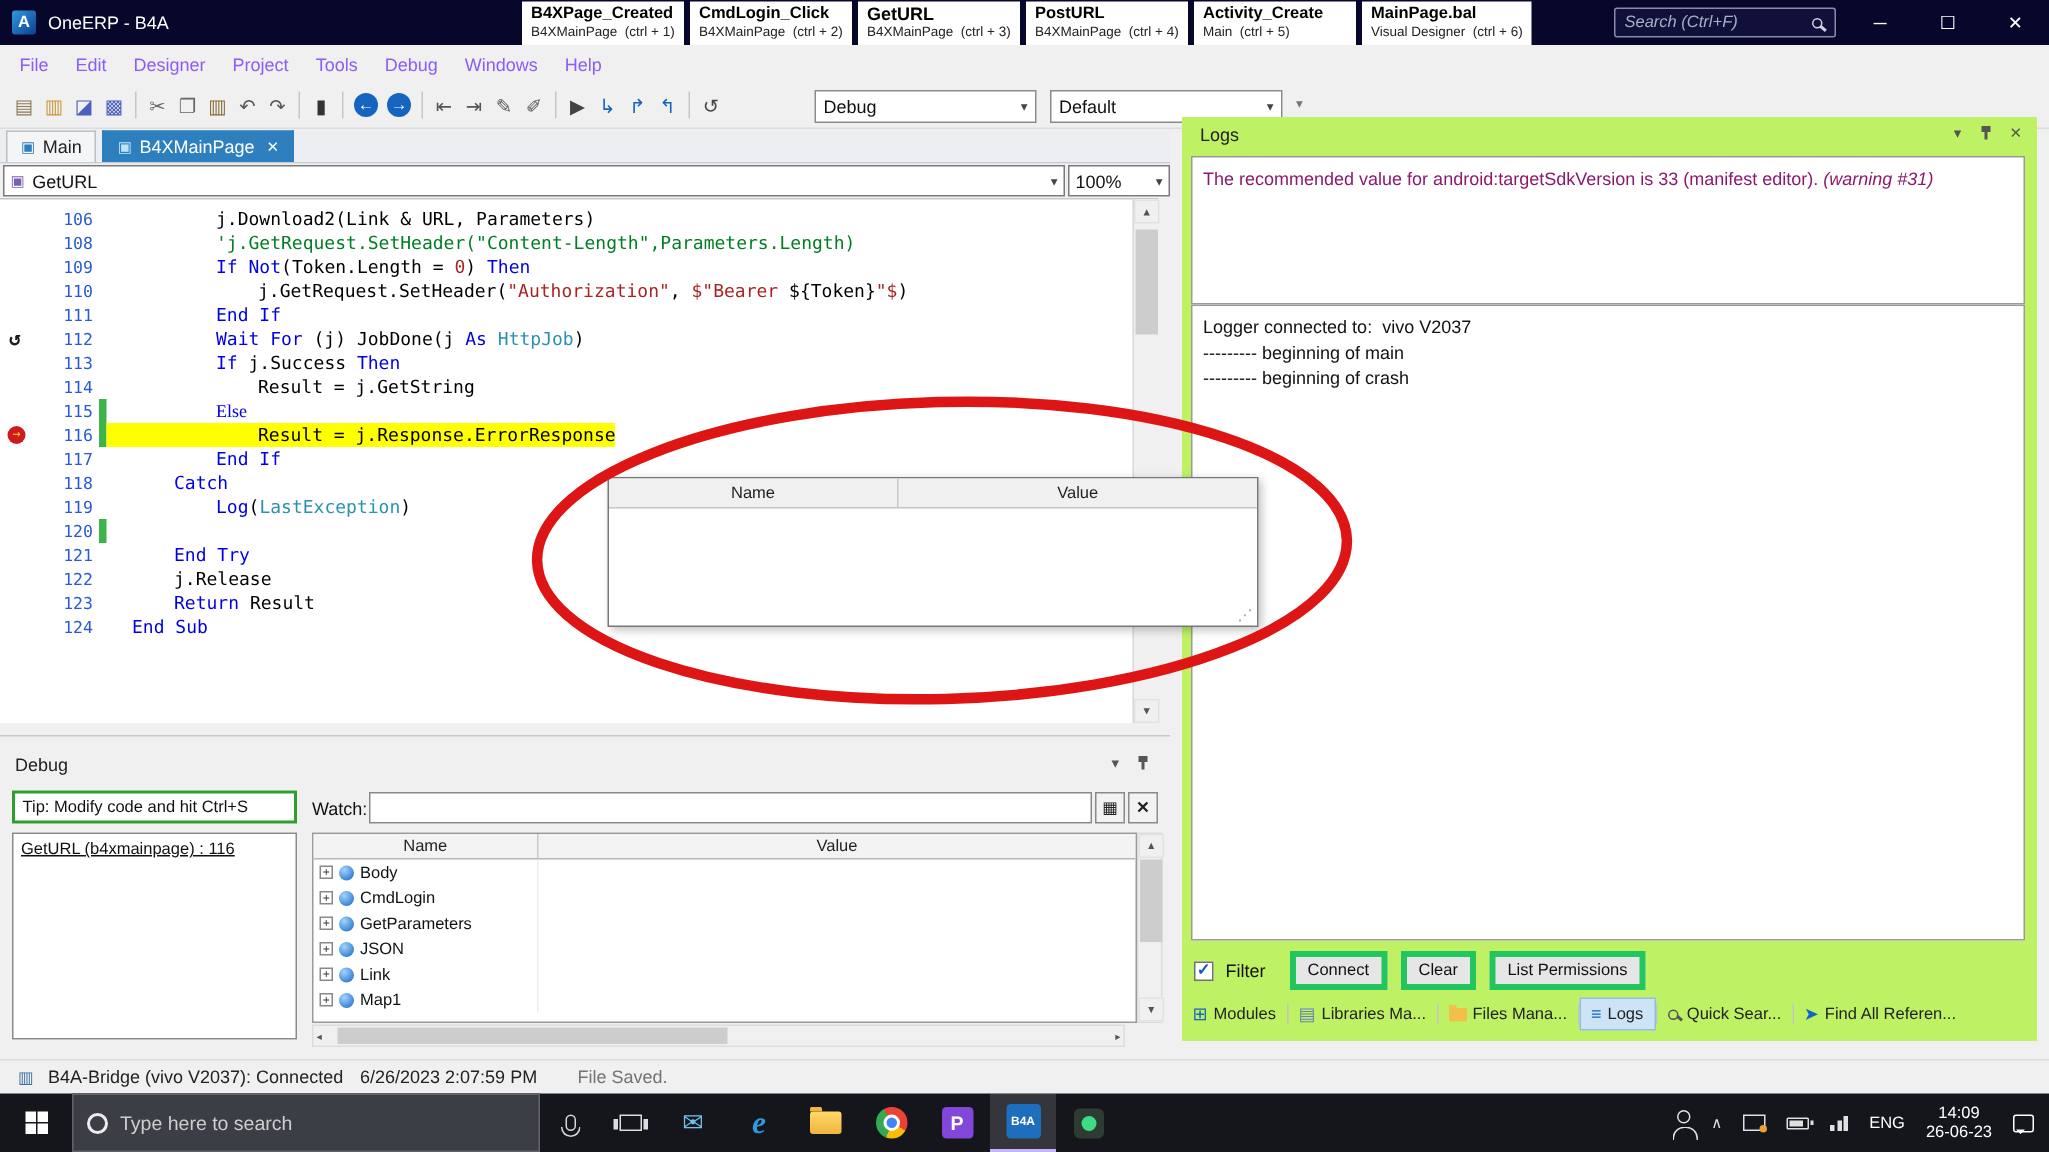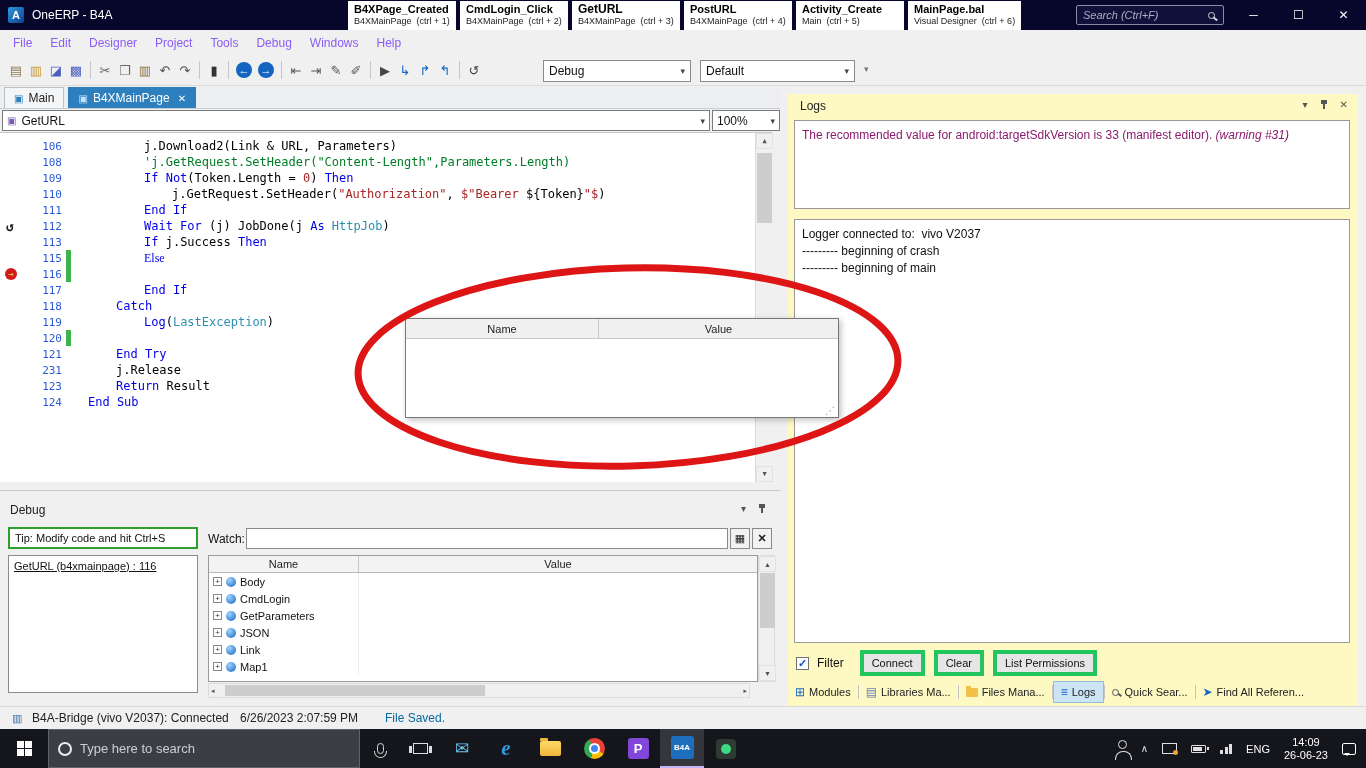--- a/index.html
+++ b/index.html
@@ -104,22 +104,22 @@
   .wt-row{display:flex;height:17px;align-items:center}
   .wt-name{width:150px;height:17px;display:flex;align-items:center;gap:4px;padding-left:4px;border-right:1px solid #ececec}
   .wt-exp{width:9px;height:9px;border:1px solid #888;background:#fff;font-size:8px;line-height:7px;text-align:center;color:#333;flex:none}
   .wt-sphere{width:10px;height:10px;border-radius:50%;background:radial-gradient(circle at 35% 30%,#9fd4ff,#1565c0);flex:none}
   .wt-label{font-size:11px;color:#111}
   .wt-vscroll{position:absolute;left:758px;top:64px;width:17px;height:127px;background:#f0f0f0;border:1px solid #dcdcdc}
   .hscroll{position:absolute;left:208px;top:192px;width:542px;height:15px;background:#f0f0f0;border:1px solid #dcdcdc;display:flex;align-items:center;justify-content:space-between;padding:0 2px;font-size:7px;color:#555}
   .hs-thumb{position:absolute;left:16px;top:1px;width:260px;height:11px;background:#cdcdcd}
 
   
-  .logs-panel{position:absolute;left:788px;top:94px;width:570px;height:616px;background:#fef9c3}
-  .warn-box{position:absolute;left:6px;top:26px;width:556px;height:89px;border:1px solid #9a9a9a;background:#fff;padding:6px 7px;font-size:12px;color:#8b1a6e;line-height:16px}
+  .logs-panel{position:absolute;left:788px;top:78px;width:570px;height:616px;background:#bef264}
+  .warn-box{position:absolute;left:6px;top:26px;width:556px;height:99px;border:1px solid #9a9a9a;background:#fff;padding:6px 7px;font-size:12px;color:#8b1a6e;line-height:16px}
   .warn-ref{font-style:italic}
   .log-box{position:absolute;left:6px;top:125px;width:556px;height:424px;border:1px solid #9a9a9a;background:#fff;padding:6px 7px}
   .log-line{font-size:12px;color:#111;line-height:17px;white-space:pre}
   .filter-row{position:absolute;left:8px;top:558px;height:22px;display:flex;align-items:center;gap:8px}
   .checkbox{width:13px;height:13px;border:1px solid #707070;background:#fff;font-size:11px;line-height:11px;text-align:center;color:#1a56cc;font-weight:bold}
   .filter-label{font-size:12px;color:#111;margin-right:8px}
   .log-btn{border:4px solid #22c55e;background:#e6e6e6;font-size:11px;color:#111;padding:3px 8px;font-family:"Liberation Sans",sans-serif}
   .logs-bottom-tabs{position:absolute;left:0;top:586px;width:570px;height:24px;display:flex;align-items:center}
   .b-tab{display:flex;align-items:center;gap:4px;padding:0 7px;height:22px;font-size:11px;color:#222;white-space:nowrap}
   .b-tab.active{background:#cde4f7;border:1px solid #93bddd}
@@ -129,21 +129,21 @@
   .shape-files{width:12px;height:9px;background:#f2bf49;border-radius:1px;position:relative}
   .shape-files::before{content:"";position:absolute;top:-2px;left:0;width:5px;height:2px;background:#f2bf49}
   .shape-search{width:7px;height:7px;border:1.5px solid #555;border-radius:50%;position:relative;margin-right:2px}
   .shape-search::after{content:"";position:absolute;width:4px;height:1.5px;background:#555;right:-4px;bottom:-1px;transform:rotate(40deg)}
 
   
   .statusbar{position:absolute;left:0;top:706px;width:1366px;height:23px;background:#f0f0f0;border-top:1px solid #dadada}
   .sb-icon{position:absolute;left:12px;top:5px;font-size:11px;color:#3a6ea5}
   .sb-conn{position:absolute;left:32px;top:4px;font-size:12px;color:#222}
   .sb-time{position:absolute;left:240px;top:4px;font-size:12px;color:#222}
-  .sb-file{position:absolute;left:385px;top:4px;font-size:12px;color:#0369a1}
+  .sb-file{position:absolute;left:385px;top:4px;font-size:12px;color:#737373}
 
   
   .taskbar{position:absolute;left:0;top:729px;width:1366px;height:39px;background:#14161b;display:flex;align-items:stretch}
   .tb-start{width:48px;display:flex;align-items:center;justify-content:center}
   .win-logo{display:grid;grid-template-columns:7px 7px;grid-template-rows:7px 7px;gap:1px}
   .win-logo span{background:#fdfdfd}
   .tb-search{width:312px;background:#3b3e45;border:1px solid #60636a;display:flex;align-items:center;gap:8px;padding:0 9px}
   .ic-cortana{width:14px;height:14px;border:2px solid #ececec;border-radius:50%}
   .tb-search-ph{font-size:13px;color:#cfcfcf}
   .tb-tool{width:40px;display:flex;align-items:center;justify-content:center}
@@ -314,28 +314,29 @@
 
   <div class="code-area">
     <div>
         <div class="code-line"><div class="gut-margin"></div><div class="gut-num">106</div><div class="gut-bar"></div><div class="code-text" style="padding-left: 73px;"><span class="tk-p">j.Download2(Link &amp; URL, Parameters)</span></div></div>
         <div class="code-line"><div class="gut-margin"></div><div class="gut-num">108</div><div class="gut-bar"></div><div class="code-text" style="padding-left: 73px;"><span class="tk-c">'j.GetRequest.SetHeader("Content-Length",Parameters.Length)</span></div></div>
         <div class="code-line"><div class="gut-margin"></div><div class="gut-num">109</div><div class="gut-bar"></div><div class="code-text" style="padding-left: 73px;"><span class="tk-k">If Not</span><span class="tk-p">(Token.Length = </span><span class="tk-n">0</span><span class="tk-p">) </span><span class="tk-k">Then</span></div></div>
         <div class="code-line"><div class="gut-margin"></div><div class="gut-num">110</div><div class="gut-bar"></div><div class="code-text" style="padding-left: 101px;"><span class="tk-p">j.GetRequest.SetHeader(</span><span class="tk-s">"Authorization"</span><span class="tk-p">, </span><span class="tk-s">$"Bearer </span><span class="tk-p">${Token}</span><span class="tk-s">"$</span><span class="tk-p">)</span></div></div>
         <div class="code-line"><div class="gut-margin"></div><div class="gut-num">111</div><div class="gut-bar"></div><div class="code-text" style="padding-left: 73px;"><span class="tk-k">End If</span></div></div>
         <div class="code-line"><div class="gut-margin"><span class="mi-resume">↺</span></div><div class="gut-num">112</div><div class="gut-bar"></div><div class="code-text" style="padding-left: 73px;"><span class="tk-k">Wait For</span><span class="tk-p"> (j) JobDone(j </span><span class="tk-k">As</span><span class="tk-p"> </span><span class="tk-t">HttpJob</span><span class="tk-p">)</span></div></div>
         <div class="code-line"><div class="gut-margin"></div><div class="gut-num">113</div><div class="gut-bar"></div><div class="code-text" style="padding-left: 73px;"><span class="tk-k">If</span><span class="tk-p"> j.Success </span><span class="tk-k">Then</span></div></div>
+        <div class="code-line"><div class="gut-margin"></div><div class="gut-num">114</div><div class="gut-bar"></div><div class="code-text" style="padding-left: 101px;"><span class="tk-p">Result = j.GetString</span></div></div>
         <div class="code-line"><div class="gut-margin"></div><div class="gut-num">115</div><div class="gut-bar on"></div><div class="code-text" style="padding-left: 73px; font-family: Liberation Serif, serif;"><span class="tk-k">Else</span></div></div>
-        <div class="code-line"><div class="gut-margin"><span class="mi-current">→</span></div><div class="gut-num">116</div><div class="gut-bar on"></div></div>
+        <div class="code-line"><div class="gut-margin"><span class="mi-current">→</span></div><div class="gut-num">116</div><div class="gut-bar on"></div><div class="code-text hl" style="padding-left: 101px;"><span class="tk-p">Result = j.Response.ErrorResponse</span></div></div>
         <div class="code-line"><div class="gut-margin"></div><div class="gut-num">117</div><div class="gut-bar"></div><div class="code-text" style="padding-left: 73px;"><span class="tk-k">End If</span></div></div>
         <div class="code-line"><div class="gut-margin"></div><div class="gut-num">118</div><div class="gut-bar"></div><div class="code-text" style="padding-left: 45px;"><span class="tk-k">Catch</span></div></div>
         <div class="code-line"><div class="gut-margin"></div><div class="gut-num">119</div><div class="gut-bar"></div><div class="code-text" style="padding-left: 73px;"><span class="tk-k">Log</span><span class="tk-p">(</span><span class="tk-t">LastException</span><span class="tk-p">)</span></div></div>
         <div class="code-line"><div class="gut-margin"></div><div class="gut-num">120</div><div class="gut-bar on"></div><div class="code-text" style="padding-left: 17px;"></div></div>
         <div class="code-line"><div class="gut-margin"></div><div class="gut-num">121</div><div class="gut-bar"></div><div class="code-text" style="padding-left: 45px;"><span class="tk-k">End Try</span></div></div>
-        <div class="code-line"><div class="gut-margin"></div><div class="gut-num">231</div><div class="gut-bar"></div><div class="code-text" style="padding-left: 45px;"><span class="tk-p">j.Release</span></div></div>
+        <div class="code-line"><div class="gut-margin"></div><div class="gut-num">122</div><div class="gut-bar"></div><div class="code-text" style="padding-left: 45px;"><span class="tk-p">j.Release</span></div></div>
         <div class="code-line"><div class="gut-margin"></div><div class="gut-num">123</div><div class="gut-bar"></div><div class="code-text" style="padding-left: 45px;"><span class="tk-k">Return</span><span class="tk-p"> Result</span></div></div>
         <div class="code-line"><div class="gut-margin"></div><div class="gut-num">124</div><div class="gut-bar"></div><div class="code-text" style="padding-left: 17px;"><span class="tk-k">End Sub</span></div></div>
       </div>
     <div class="vscroll">
       <div class="vs-btn top">▲</div>
       <div class="vs-thumb" style="top:20px;height:70px"></div>
       <div class="vs-btn bottom">▼</div>
     </div>
   </div>
 
@@ -434,22 +435,22 @@
     <div class="panel-icons" style="right:10px;top:5px">
       <span>▾</span>
       <span class="pin-icon"></span>
       <span>✕</span>
     </div>
     <div class="warn-box">
       <span>The recommended value for android:targetSdkVersion is 33 (manifest editor). </span><span class="warn-ref">(warning #31)</span>
     </div>
     <div class="log-box">
         <div class="log-line">Logger connected to:  vivo V2037</div>
+        <div class="log-line">--------- beginning of main</div>
         <div class="log-line">--------- beginning of crash</div>
-        <div class="log-line">--------- beginning of main</div>
       </div>
     <div class="filter-row">
       <span class="checkbox">✓</span>
       <span class="filter-label">Filter</span>
       <span style="display:flex;gap:9px">
           <button class="log-btn">Connect</button>
           <button class="log-btn">Clear</button>
           <button class="log-btn">List Permissions</button>
         </span>
     </div>

